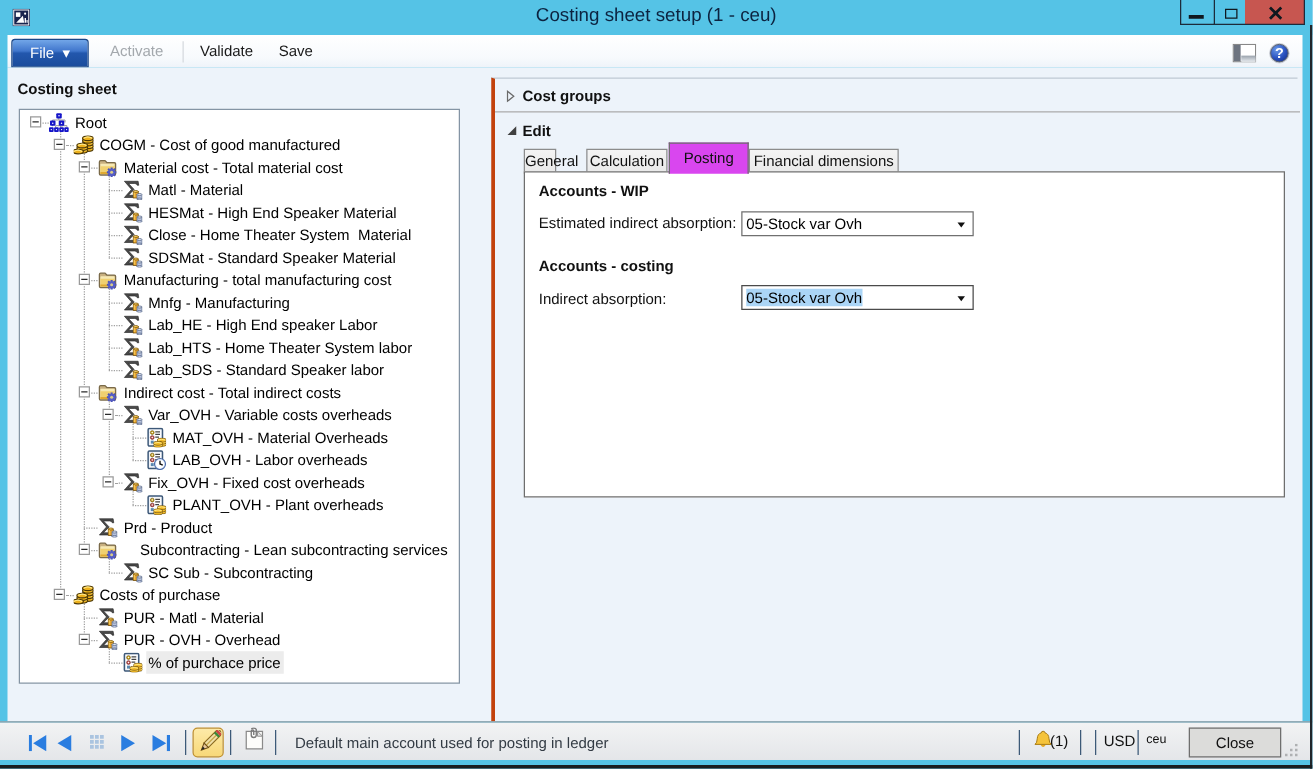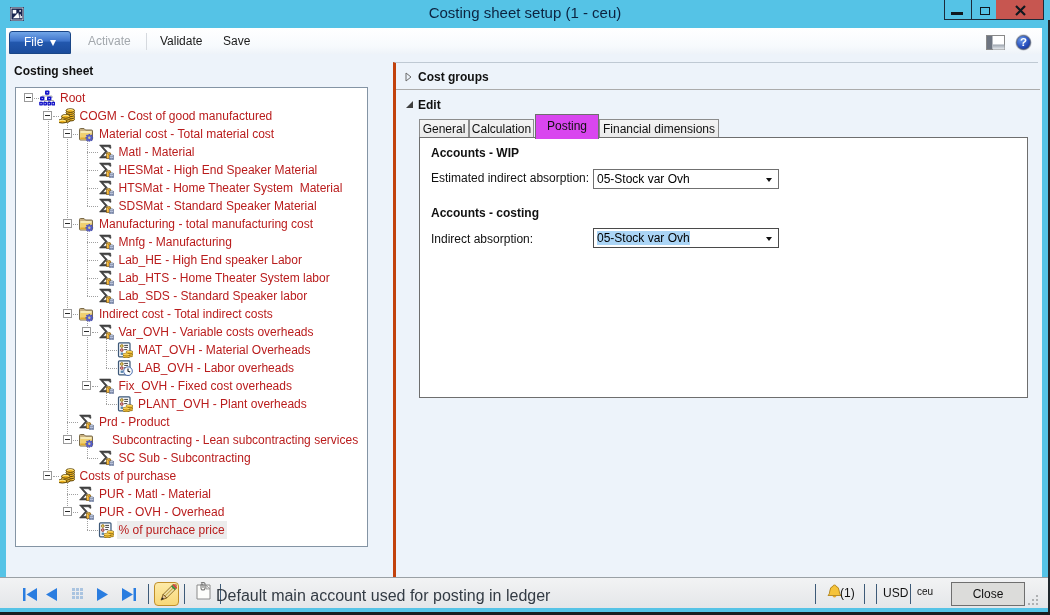--- a/index.html
+++ b/index.html
@@ -16,21 +16,21 @@
 .glyph{position:absolute;color:#10181f}
 
 #menubar{left:6px;top:28px;width:1036px;height:26px;background:linear-gradient(#ffffff,#f7fafd 70%,#eef3f9)}
 #filebtn{left:3px;top:3px;width:62px;height:23px;background:linear-gradient(#72a6e8 0%,#4076cc 42%,#2257ad 50%,#1b4c9c 100%);border:1px solid #1a4687;border-radius:3px 3px 0 0;color:#fff;font-size:12px;text-align:center;line-height:21px}
 .mitem{top:3px;height:21px;line-height:21px;font-size:12px;color:#1a1a1a}
 .msep{top:5px;width:1px;height:17px;background:#d5d9de}
 
 #content{left:6px;top:54px;width:1036px;height:523px;background:#edf3fa}
 #lbl-cs{left:8px;top:10px;font-size:12px;font-weight:bold;color:#111}
 #treebox{left:9px;top:33px;width:353px;height:460px;background:#fff;border:1px solid #8494a4}
-.trow{position:absolute;height:18px;font-size:12px;color:#b91c1c;white-space:pre}
+.trow{position:absolute;height:18px;font-size:12px;color:#000000;white-space:pre}
 .tsel{background:#ececec}
 .exp{position:absolute;width:9px;height:9px;background:#fff;border:1px solid #9a9a9a}
 .exp:after{content:"";position:absolute;left:1px;top:3px;width:5px;height:1px;background:#2a2a2a}
 .vln{position:absolute;width:1px;border-left:1px dotted #a0a0a0}
 .hln{position:absolute;height:1px;border-top:1px dotted #a0a0a0}
 .ico{position:absolute;width:16px;height:16px}
 
 #rpanel{left:387px;top:8px;width:645px;height:515px;border-top:1px solid #bfc9d3;border-left:3px solid #c2410c}
 .hdr{position:absolute;font-size:12px;font-weight:bold;color:#111}
 #sep1{left:0;top:26px;width:644px;height:1px;background:#ababab}
@@ -38,21 +38,21 @@
 #tabP{top:51px;height:25px;background:#d946ef;border:1px solid #6e6e6e;border-bottom:none;z-index:3;line-height:22px}
 #editbox{left:23px;top:74px;width:609px;height:261px;background:#fff;border:1px solid #6e6e6e}
 .flabel{position:absolute;font-size:12px;color:#111}
 .fbold{position:absolute;font-size:12px;font-weight:bold;color:#111}
 .combo{position:absolute;left:173px;width:186px;height:20px;background:#fff;border:1px solid #707070;font-size:12px;line-height:18px;padding-left:3px;color:#000}
 .combo .arr{position:absolute;right:6px;top:8px;width:0;height:0;border-left:3.5px solid transparent;border-right:3.5px solid transparent;border-top:4px solid #101010}
 
 #status{left:0px;top:577px;width:1050px;height:31px;background:linear-gradient(#f2f3f4,#e4e6e9);border-top:1px solid #9aa0a5}
 .ssep{position:absolute;top:6px;width:1px;height:20px;background:#3d5a78}
 #pencil{left:154px;top:4px;width:25px;height:24px;background:linear-gradient(#fdeaa8,#f8d878);border:1px solid #c08f2a;border-radius:4px}
-#stext{left:216px;top:9px;font-size:16px;color:#333b44}
+#stext{left:236px;top:9px;font-size:12px;color:#333b44}
 #closebtn{left:951px;top:4px;width:74px;height:24px;background:#dcdcda;border:1.5px solid #6f6f6f;font-size:12px;color:#111;text-align:center;line-height:22px}
 </style></head>
 <body>
 <svg width="0" height="0" style="position:absolute">
 <defs>
 <symbol id="i-org" viewBox="0 0 16 16">
  <g stroke="#9a9a9a" stroke-width="0.8" fill="none">
           <path d="M8 4v2M3 8v-2h10v2M5.5 12v-1.5h4v1.5M3 11v-1M8 11v-1M10.5 12v-1.5h4v1.5M13 11v-1"></path>
         </g>
  <g fill="#1414c8">
@@ -243,21 +243,21 @@
 <div class="trow" style="left:100.5px;top:54.5px;line-height:18px;padding:0 2px">Matl - Material</div>
 <div class="hln" style="left:70.5px;top:81.5px;width:11.0px"></div>
 <svg class="ico" style="left:81.5px;top:73.5px">
         <use href="#i-sigma"></use>
       </svg>
 <div class="trow" style="left:100.5px;top:72.5px;line-height:18px;padding:0 2px">HESMat - High End Speaker Material</div>
 <div class="hln" style="left:70.5px;top:99.5px;width:11.0px"></div>
 <svg class="ico" style="left:81.5px;top:91.5px">
         <use href="#i-sigma"></use>
       </svg>
-<div class="trow" style="left:100.5px;top:90.5px;line-height:18px;padding:0 2px">HTSMat - Home Theater System  Material</div>
+<div class="trow" style="left:100.5px;top:90.5px;line-height:18px;padding:0 2px">Close - Home Theater System  Material</div>
 <div class="hln" style="left:70.5px;top:117.5px;width:11.0px"></div>
 <svg class="ico" style="left:81.5px;top:109.5px">
         <use href="#i-sigma"></use>
       </svg>
 <div class="trow" style="left:100.5px;top:108.5px;line-height:18px;padding:0 2px">SDSMat - Standard Speaker Material</div>
 <div class="hln" style="left:56.5px;top:135.5px;width:5.5px"></div>
 <div class="exp" style="left:46.5px;top:131.0px"></div>
 <svg class="ico" style="left:62px;top:127.5px">
         <use href="#i-folder"></use>
       </svg>
@@ -357,21 +357,21 @@
 <div class="abs" id="rpanel">
   <div class="hdr" style="left:22px;top:7px">Cost groups</div>
   <svg class="abs" style="left:9px;top:9px" width="8" height="10">
         <path d="M1 1 L6 5 L1 9 Z" fill="none" stroke="#6a6a6a" stroke-width="1"></path>
       </svg>
   <div class="abs" id="sep1"></div>
   <div class="hdr" style="left:22px;top:35px">Edit</div>
   <svg class="abs" style="left:9px;top:37px" width="9" height="9">
         <path d="M8 1 L8 8 L1 8 Z" fill="#404040"></path>
       </svg>
-  <div class="tab" style="left:23px;width:50px">General</div>
+  <div class="tab" style="left:23px;width:26px">General</div>
   <div class="tab" style="left:73px;width:65px">Calculation</div>
   <div class="tab" id="tabP" style="left:139px;width:64px">Posting</div>
   <div class="tab" style="left:203px;width:120px">Financial dimensions</div>
   <div class="abs" id="editbox">
     <div class="fbold" style="left:11px;top:8px">Accounts - WIP</div>
     <div class="flabel" style="left:11px;top:33px">Estimated indirect absorption:</div>
     <div class="combo" style="top:31px">05-Stock var Ovh<span class="arr"></span></div>
     <div class="fbold" style="left:11px;top:68px">Accounts - costing</div>
     <div class="flabel" style="left:11px;top:94px">Indirect absorption:</div>
     <div class="combo" style="top:90px;border-color:#4a4a4a"><span style="background:#abd5f6">05-Stock var Ovh</span><span class="arr"></span></div>

